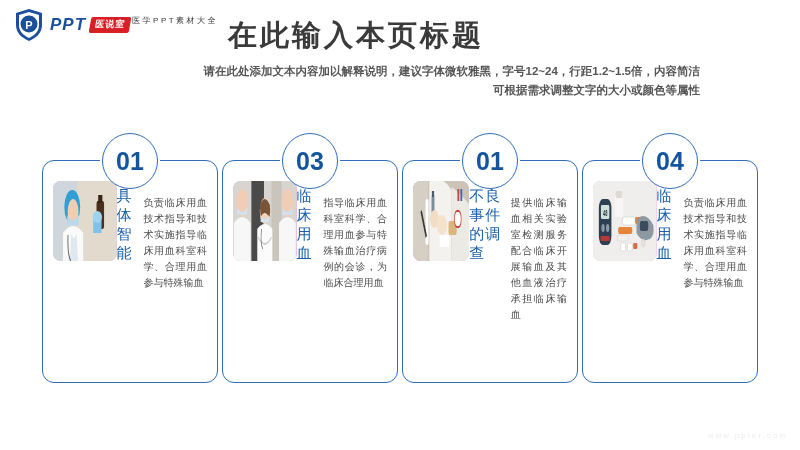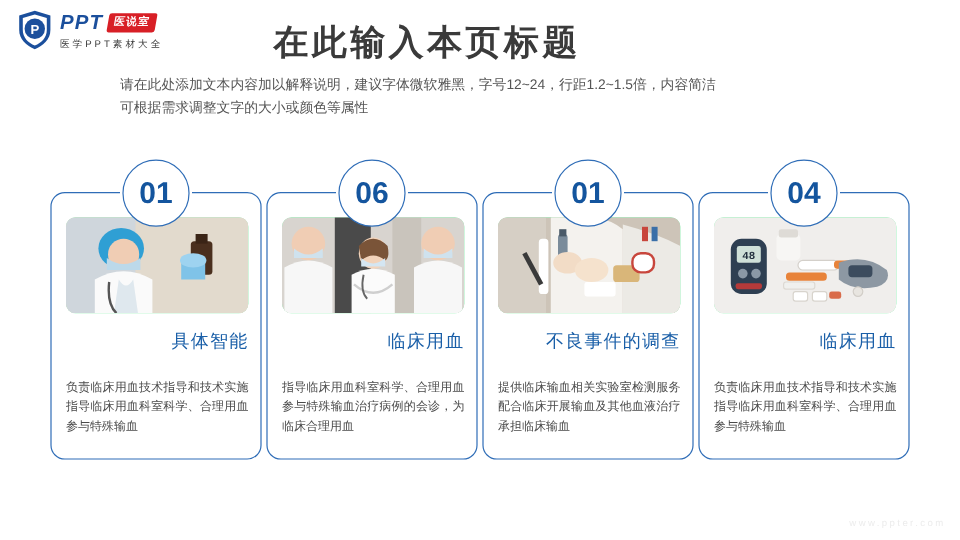--- a/index.html
+++ b/index.html
@@ -14,21 +14,21 @@
     width: 800px; height: 450px;
     background: #ffffff;
   }
 
   
   .logo {
     position: absolute; left: 14px; top: 8px;
     display: flex; align-items: center; gap: 6px;
   }
   .logo-shield { width: 30px; height: 34px; flex: none; }
-  .logo-text { display: flex; flex-direction: column; gap: 2px; text-align: center; }
+  .logo-text { display: flex; flex-direction: row; gap: 2px; text-align: center; }
   .logo-row1 { display: flex; align-items: center; gap: 4px; }
   .logo-ppt {
     font-size: 17px; font-weight: bold; color: #1b4f9c;
     letter-spacing: 1px; font-style: italic;
   }
   .logo-badge {
     background: #d81f26; color: #ffffff;
     font-size: 9px; font-weight: bold;
     padding: 1px 5px 2px 5px; border-radius: 2px;
     transform: skewX(-10deg);
@@ -40,38 +40,38 @@
 
   
   .title {
     position: absolute; left: 0; top: 16px; width: 712px;
     text-align: center;
     font-size: 29px; font-weight: bold; color: #3a3a3a;
     letter-spacing: 3px;
   }
   .subtitle {
     position: absolute; left: 100px; top: 62px; width: 600px;
-    text-align: left;
-    font-size: 11.5px; color: #555555; line-height: 19px;
+    text-align: right;
+    font-size: 11.5px; color: #555555; line-height: 19px; font-weight: bold;
   }
 
   
   .cards {
     position: absolute; left: 42px; top: 160px;
     width: 716px; height: 225px;
     display: flex; gap: 4px;
   }
   .card {
     position: relative;
     width: 176px; height: 223px;
     border: 1.3px solid #2f6db7;
     border-radius: 12px;
     background: #ffffff;
     padding: 12px 10px 8px 10px;
-    display: flex; flex-direction: column; align-items: flex-end;
+    display: flex; flex-direction: row; align-items: flex-start;
   }
   
   .card-notch {
     position: absolute; top: -3px; left: 50%;
     transform: translateX(-50%);
     width: 60px; height: 6px; background: #ffffff;
   }
   .num-circle {
     position: absolute; top: -28px; left: 50%;
     transform: translateX(-50%);
@@ -82,21 +82,21 @@
     font-size: 25px; font-weight: bold; color: #14559e;
     letter-spacing: 0px;
     z-index: 3;
   }
   .card-photo {
     width: 152px; height: 80px;
     border-radius: 8px;
     margin-top: 8px;
     overflow: hidden;
     position: relative;
-    background: #86efac;
+    background: #f0abfc;
   }
   .card-photo svg { display: block; width: 100%; height: 100%; }
   .card-title {
     margin-top: 14px;
     font-size: 15px; font-weight: normal; color: #1a5fa8;
     letter-spacing: 1px;
   }
   .card-body {
     margin-top: 22px;
     font-size: 10px; color: #4a4a4a;
@@ -159,21 +159,21 @@
           <path d="M96 36 q10 -6 20 0 v16 h-20 Z" fill="#7fc3e8"></path>
           <ellipse cx="106" cy="36" rx="11" ry="6" fill="#9ed3f0"></ellipse>
         </svg>
       </div>
       <div class="card-title">具体智能</div>
       <div class="card-body">负责临床用血技术指导和技术实施指导临床用血科室科学、合理用血参与特殊输血</div>
     </div>
 
     <div class="card">
       <div class="card-notch"></div>
-      <div class="num-circle">06</div>
+      <div class="num-circle">03</div>
       <div class="card-photo">
         <svg viewBox="0 0 152 80" preserveAspectRatio="none">
           <rect width="152" height="80" fill="#d8d4cf"></rect>
           <rect x="44" y="0" width="30" height="80" fill="#4a4a4a"></rect>
           <rect x="92" y="0" width="24" height="80" fill="#c9c4bc"></rect>
           <ellipse cx="22" cy="22" rx="14" ry="14" fill="#f0cdb4"></ellipse>
           <path d="M10 26 q12 10 24 0 v8 h-24 Z" fill="#cfe2ee"></path>
           <path d="M2 42 q20 -12 40 0 v38 h-40 Z" fill="#f7f7f7"></path>
           <ellipse cx="130" cy="22" rx="14" ry="14" fill="#f0cdb4"></ellipse>
           <path d="M118 26 q12 10 24 0 v8 h-24 Z" fill="#cfe2ee"></path>

